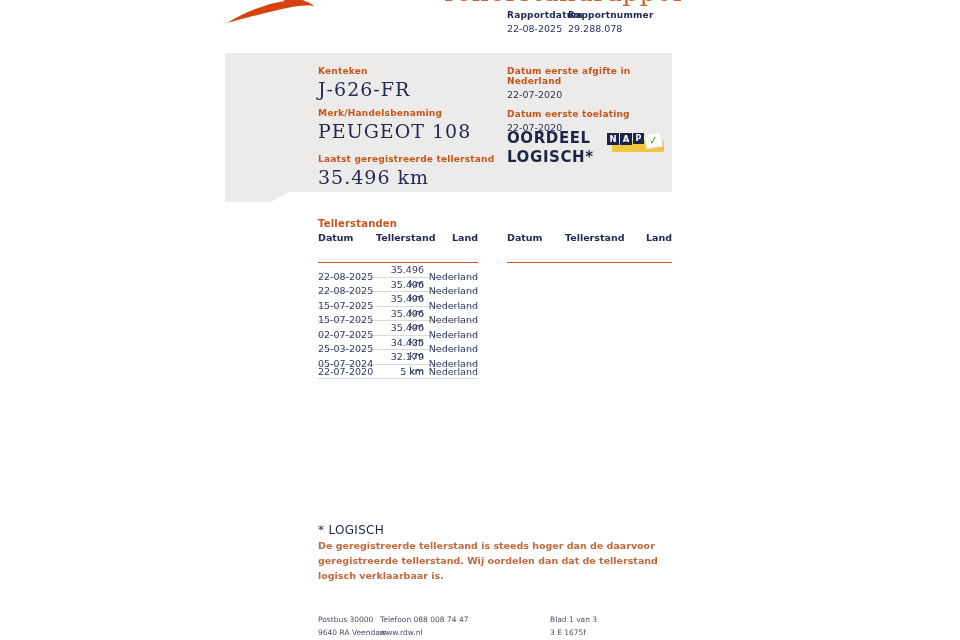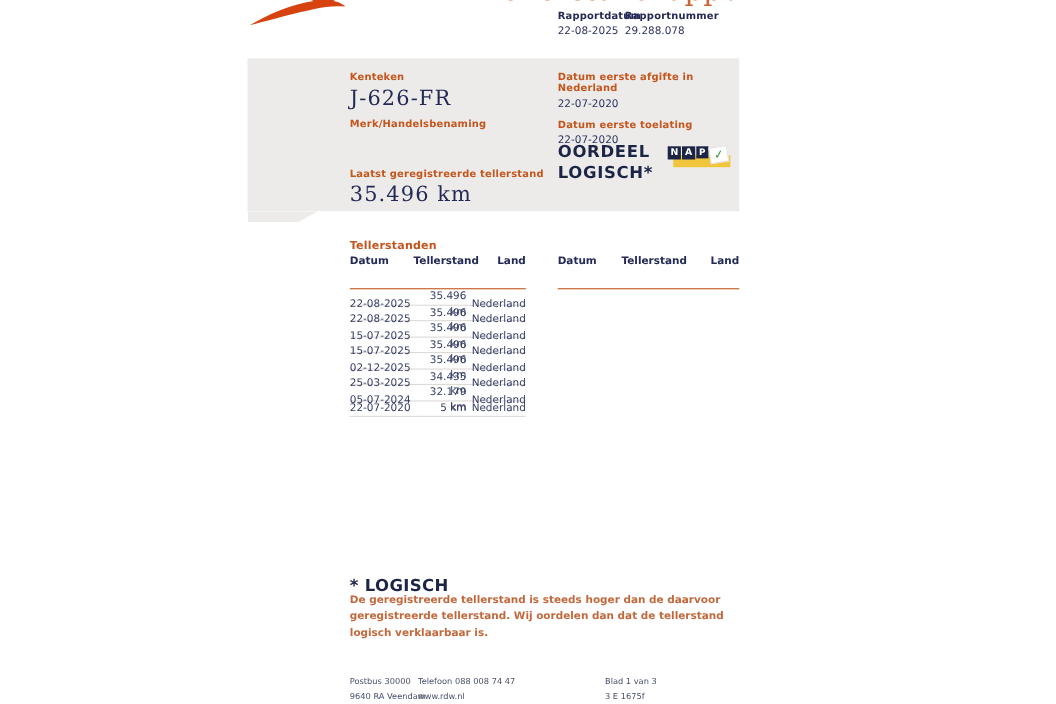--- a/index.html
+++ b/index.html
@@ -86,21 +86,21 @@
   .thead span:nth-child(2),.thead span:nth-child(3){text-align:right;}
   .trow{
     display:grid;grid-template-columns:58px 48px 1fr;
     font-size:9.5px;color:#333a63;
     height:13.5px;line-height:13.5px;align-items:center;
     border-bottom:1px solid #dcdad7;
   }
   .trow span:nth-child(2),.trow span:nth-child(3){text-align:right;}
 
   
-  .footnote-title{left:318px;top:523px;font-size:15px;font-weight:bold;color:#1d2547;letter-spacing:.3px;}
+  .footnote-title{left:318px;top:523px;font-size:12px;font-weight:normal;color:#1d2547;letter-spacing:.3px;}
   .footnote-text{
     left:318px;top:538px;width:375px;
     font-size:9.5px;line-height:15px;color:#c1693c;font-weight:bold;
   }
 
   
   .footer-col{font-size:7.5px;color:#4a4f6b;line-height:13px;}
   .footer-address{left:318px;top:613px;}
   .footer-contact{left:380px;top:613px;}
   .footer-page{left:550px;top:613px;width:134px;}
@@ -128,20 +128,21 @@
   <div class="rapport-value">29.288.078</div>
 </div>
 
 <div class="abs card">
 
   <div class="abs kenteken-block">
     <div class="label-orange">Kenteken</div>
     <div class="value-serif">J-626-FR</div>
     <div class="merk-row">
       <div class="label-orange">Merk/Handelsbenaming</div>
+      <div class="value-serif">PEUGEOT 108</div>
     </div>
   </div>
 
   <div class="abs afgifte-block">
     <div class="label-orange">Datum eerste afgifte in Nederland</div>
     <div class="value-date">22-07-2020</div>
     <div class="toelating-row">
       <div class="label-orange">Datum eerste toelating</div>
       <div class="value-date">22-07-2020</div>
     </div>
@@ -190,21 +191,21 @@
         <span>15-07-2025</span>
         <span>35.496 km</span>
         <span>Nederland</span>
       </div>
       <div class="trow">
         <span>15-07-2025</span>
         <span>35.496 km</span>
         <span>Nederland</span>
       </div>
       <div class="trow">
-        <span>02-12-2025</span>
+        <span>02-07-2025</span>
         <span>35.496 km</span>
         <span>Nederland</span>
       </div>
       <div class="trow">
         <span>25-03-2025</span>
         <span>34.435 km</span>
         <span>Nederland</span>
       </div>
       <div class="trow">
         <span>05-07-2024</span>

